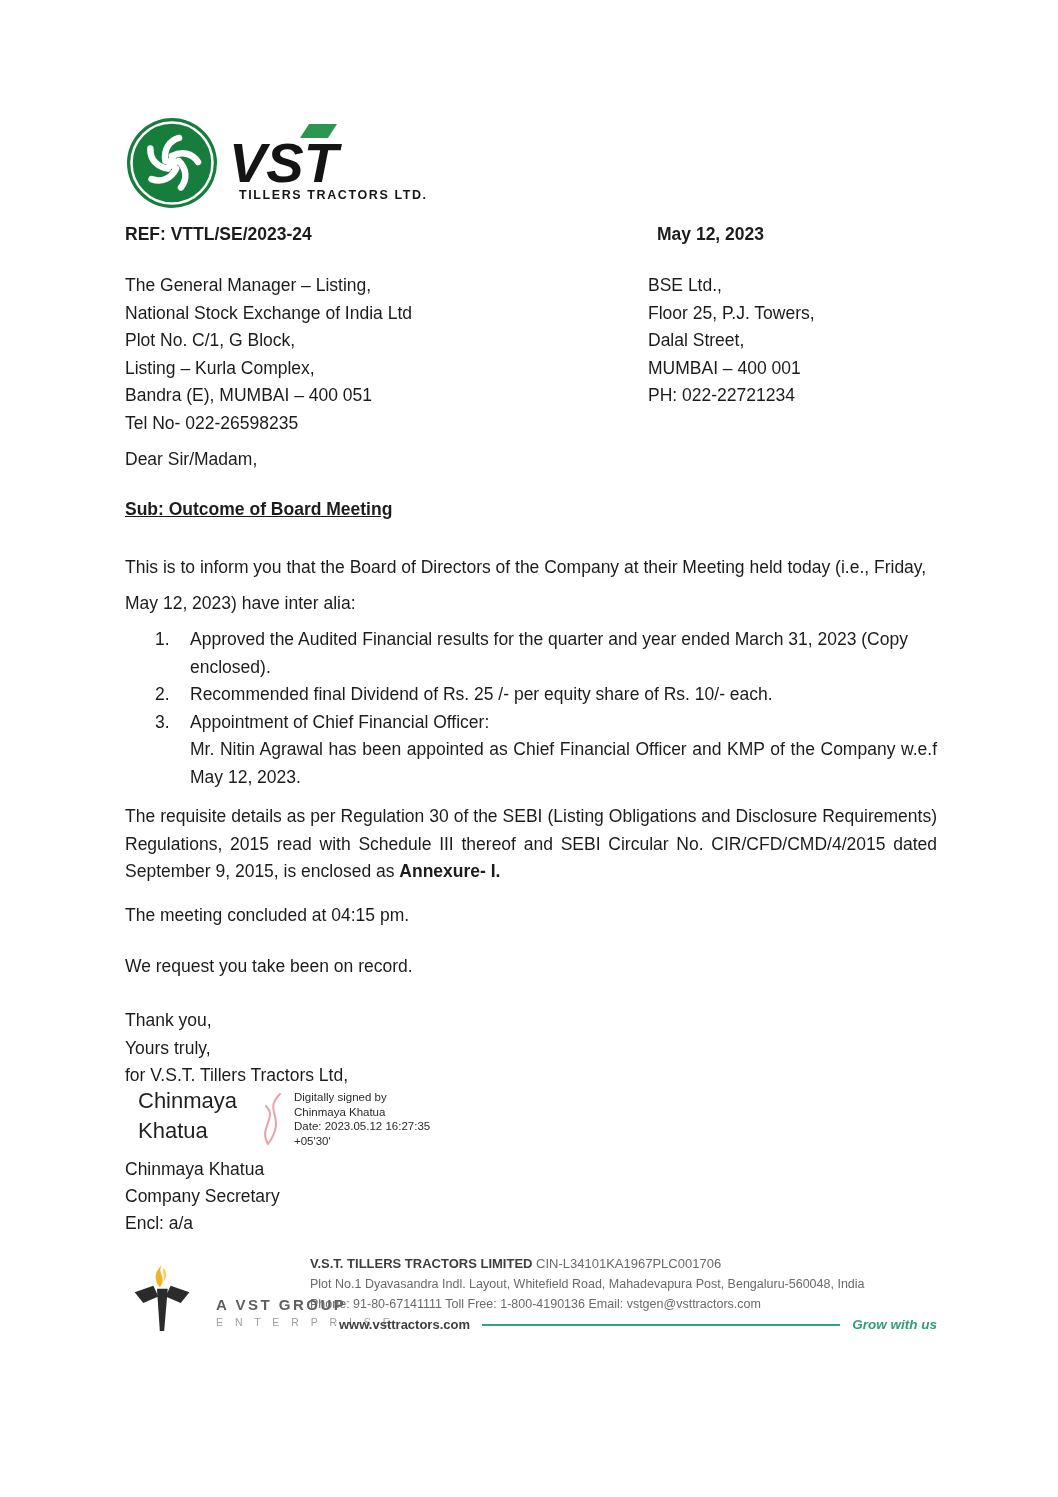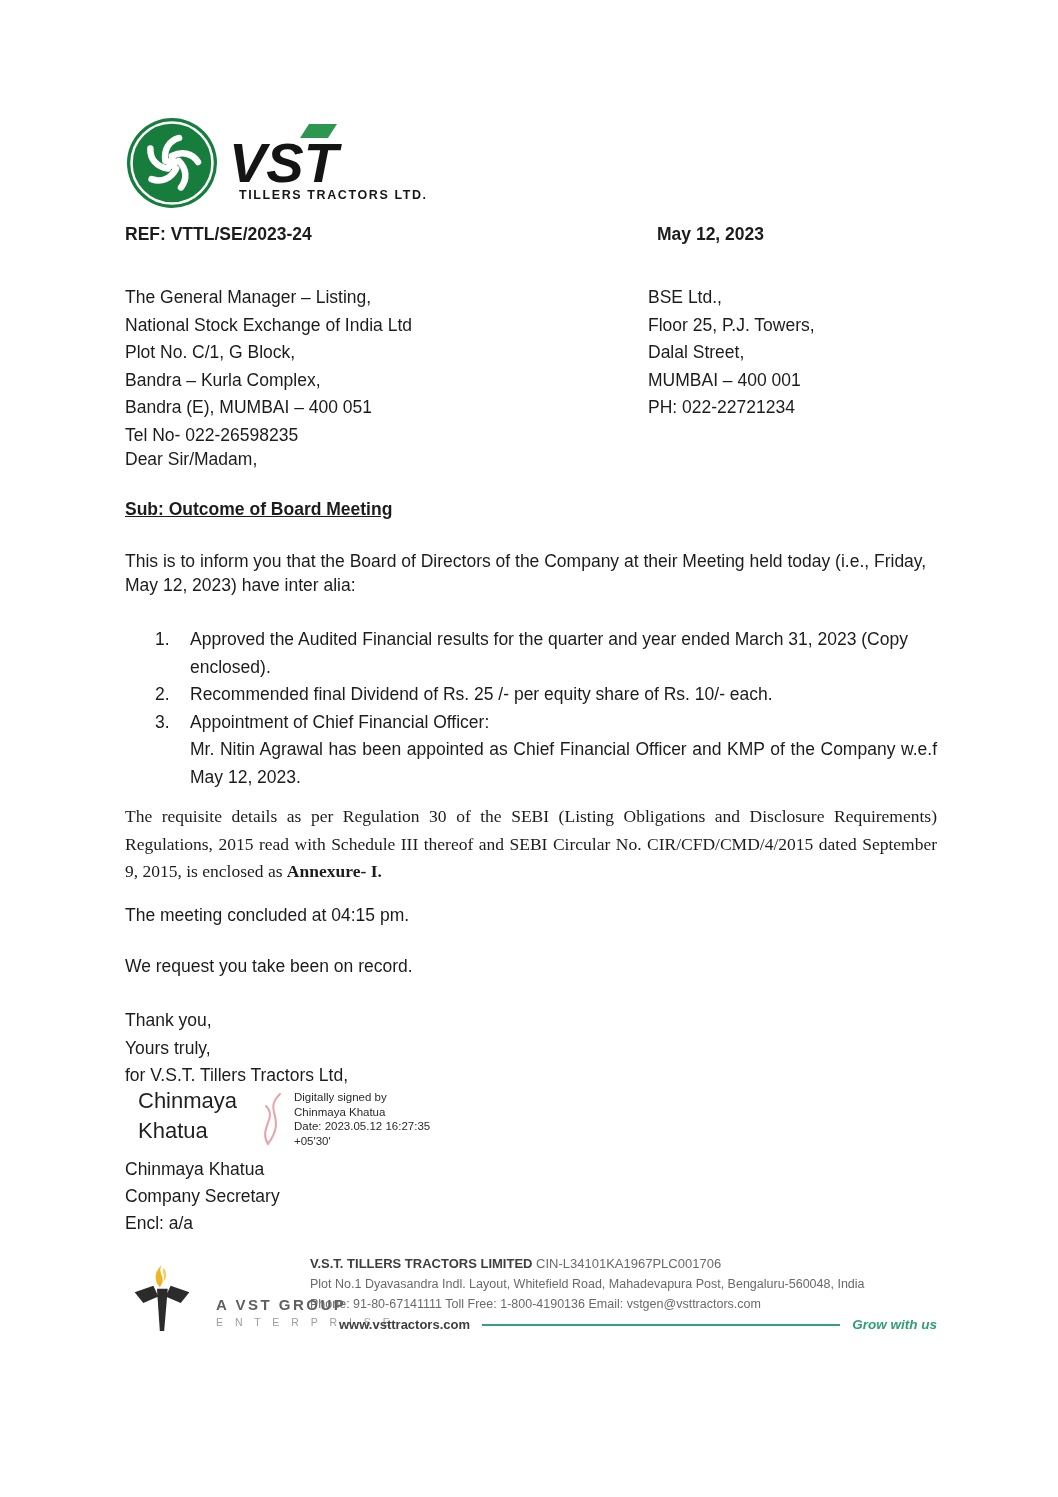--- a/index.html
+++ b/index.html
@@ -23,37 +23,37 @@
     color:#161616; margin-top:2px; padding-left:12px;
   }
 
   
   .meta-row { position:absolute; left:125px; top:224px; width:812px; height:24px; }
   .ref { position:absolute; left:0; top:0; font-size:17.5px; font-weight:bold; }
   .date { position:absolute; left:532px; top:0; font-size:17.5px; font-weight:bold; }
 
   
   .addresses { position:absolute; left:125px; top:272px; width:812px; }
-  .addr { position:absolute; top:12px; font-size:17.5px; line-height:27.5px; }
+  .addr { position:absolute; top:0; font-size:17.5px; line-height:27.5px; }
   .addr-left { left:0; width:420px; }
   .addr-right { left:523px; width:289px; }
 
   
   .salutation { position:absolute; left:125px; top:449px; font-size:17.5px; }
   .subject { position:absolute; left:125px; top:499px; font-size:17.5px; font-weight:bold; text-decoration:underline; }
-  .intro { position:absolute; left:125px; top:549px; width:812px; font-size:17.5px; line-height:24px; }
+  .intro { position:absolute; left:125px; top:549px; width:812px; font-size:17.5px; line-height:36px; }
 
   .num-list { position:absolute; left:125px; top:626px; width:812px; }
   .num-item { position:relative; padding-left:65px; font-size:17.5px; line-height:27.5px; }
   .num-item .num { position:absolute; left:30px; top:0; }
   .item-detail { text-align:justify; }
 
   .para-regulation {
     position:absolute; left:125px; top:803px; width:812px;
-    font-size:17.5px; line-height:27.5px; text-align:justify;font-family:Liberation Serif, serif;
+    font-size:17.5px; line-height:27.5px; text-align:justify;
   }
   .para-meeting  { position:absolute; left:125px; top:905px; font-size:17.5px; }
   .para-record   { position:absolute; left:125px; top:956px; font-size:17.5px; }
 
   .closing { position:absolute; left:125px; top:1007px; font-size:17.5px; line-height:27.5px; }
 
   
   .sig-block { position:absolute; left:138px; top:1086px; display:flex; align-items:flex-start; }
   .sig-name { font-size:22px; line-height:30px; color:#1f1f1f; width:118px; }
   .sig-squiggle { width:34px; height:62px; margin:4px 4px 0 0; }
@@ -107,21 +107,21 @@
   <div class="meta-row">
     <span class="ref">REF: VTTL/SE/2023-24</span>
     <span class="date">May 12, 2023</span>
   </div>
 
   <div class="addresses">
     <div class="addr addr-left">
       <div>The General Manager – Listing,</div>
       <div>National Stock Exchange of India Ltd</div>
       <div>Plot No. C/1, G Block,</div>
-      <div>Bandra – Kurla Complex,</div>
+      <div>Listing – Kurla Complex,</div>
       <div>Bandra (E), MUMBAI – 400 051</div>
       <div>Tel No- 022-26598235</div>
     </div>
     <div class="addr addr-right">
       <div>BSE Ltd.,</div>
       <div>Floor 25, P.J. Towers,</div>
       <div>Dalal Street,</div>
       <div>MUMBAI – 400 001</div>
       <div>PH: 022-22721234</div>
     </div>

